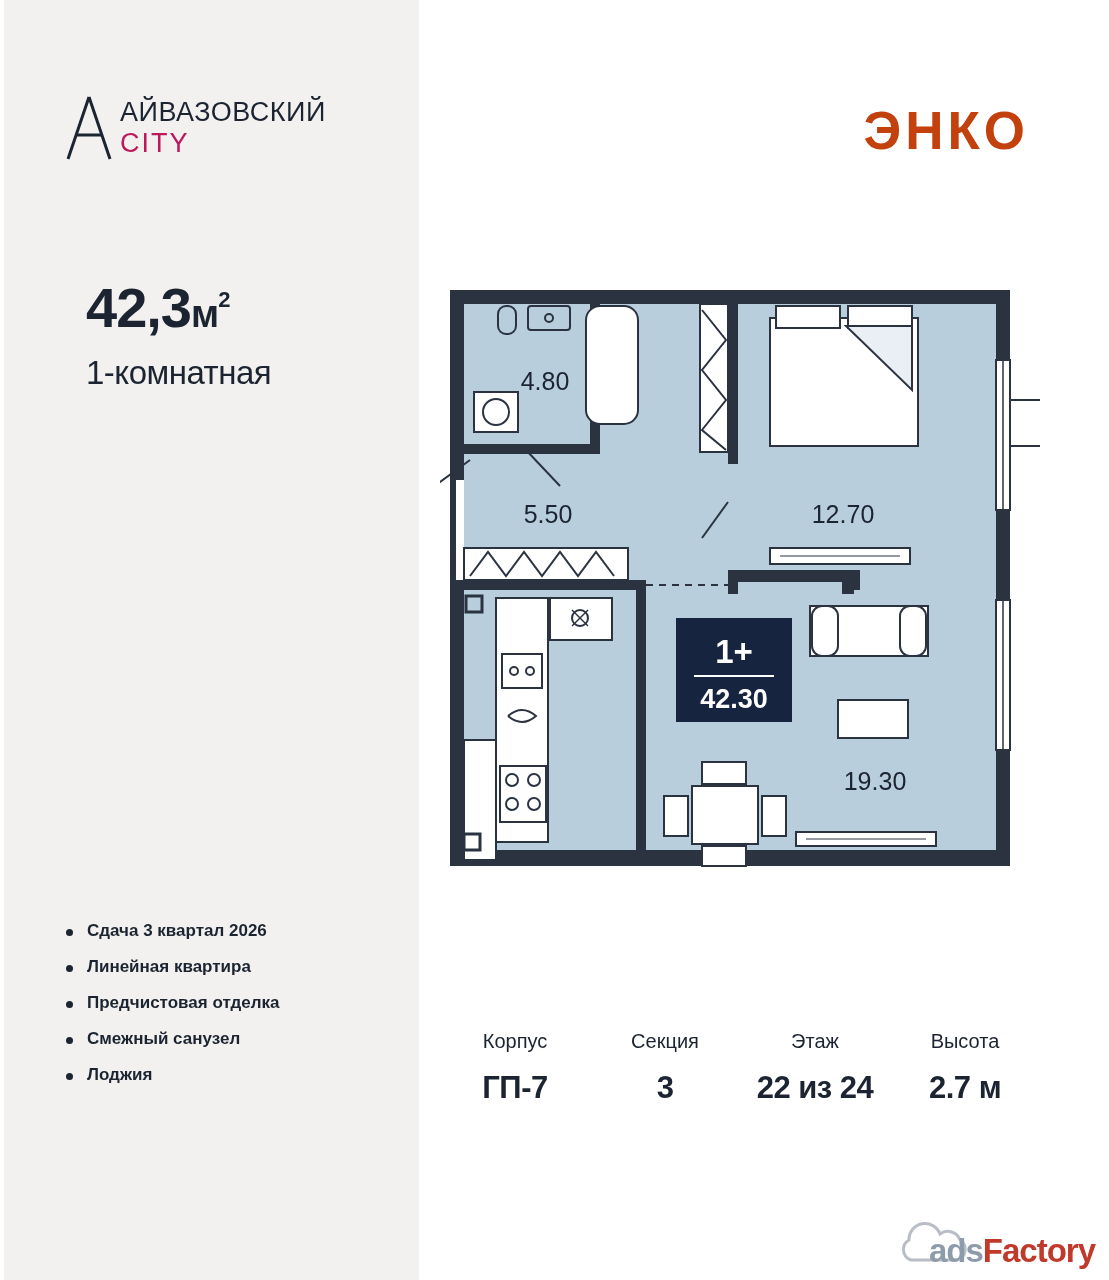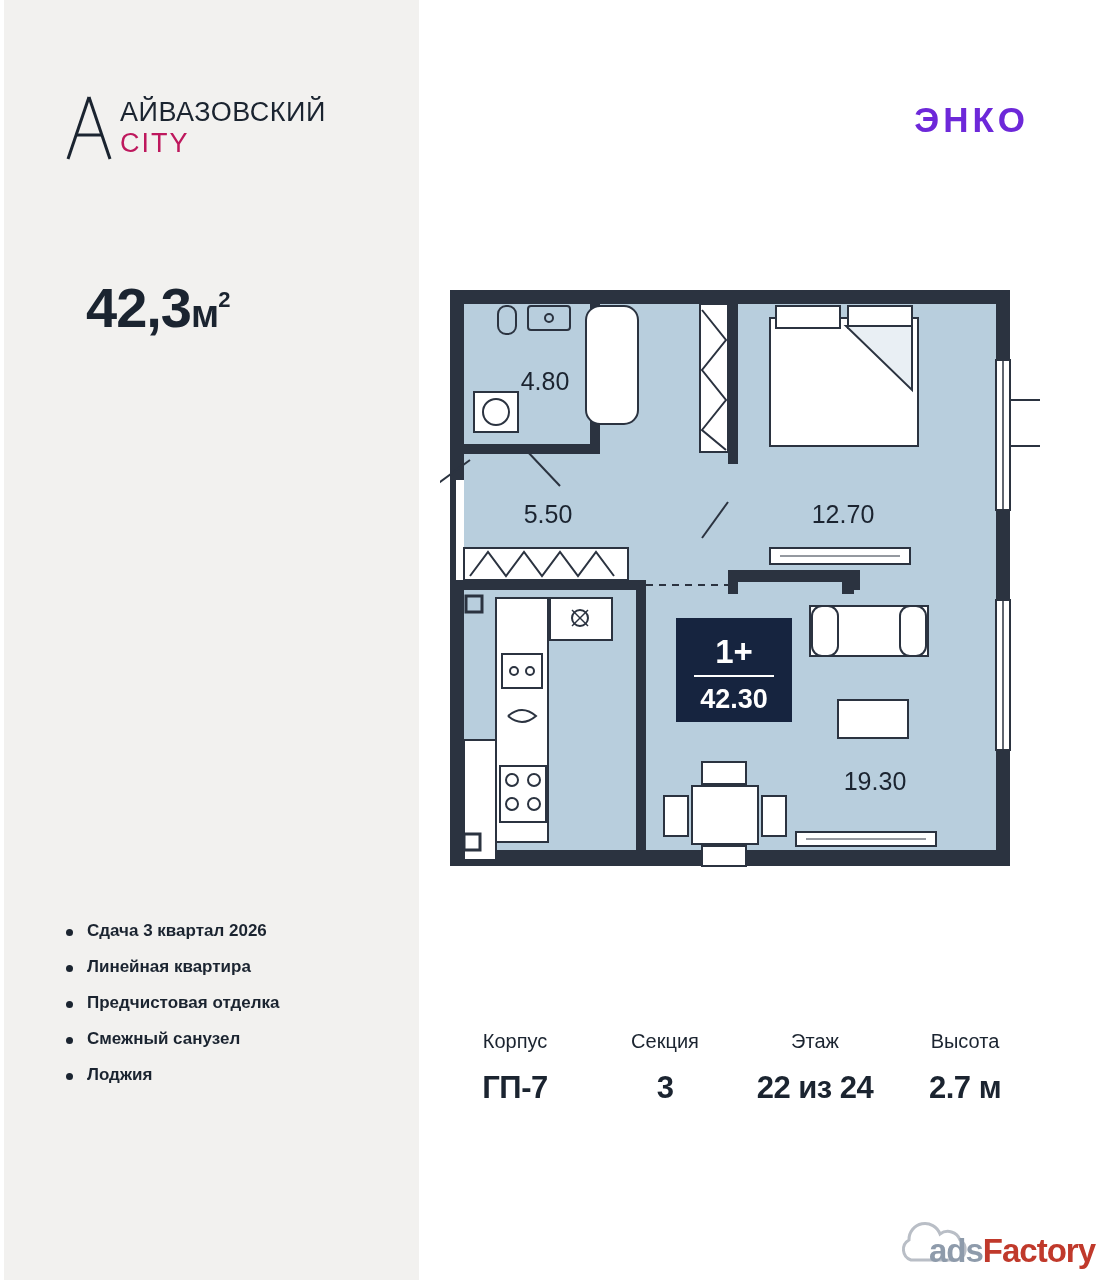--- a/index.html
+++ b/index.html
@@ -55,21 +55,21 @@
   #features .bullet {
     width:7px; height:7px; border-radius:50%; background:#1b2430;
     margin-top:9px; margin-right:14px; flex:0 0 auto;
   }
   #features .ftext {
     font-size:17px; font-weight:bold; color:#1b2430; line-height:22px;
   }
   
   #brand {
     position:absolute; right:80px; top:100px;
-    font-size:35px; font-weight:bold; letter-spacing:4px; color:#6d28d9;
+    font-size:53px; font-weight:bold; letter-spacing:4px; color:#c2410c;
   }
   
   #plan {
     position:absolute; left:440px; top:280px; width:600px; height:600px;
   }
   
   #specs {
     position:absolute; left:440px; top:1030px; width:600px;
     display:flex; justify-content:space-between;
   }
@@ -101,20 +101,21 @@
     <div class="logo-text">
       <div class="logo-line1">АЙВАЗОВСКИЙ</div>
       <div class="logo-line2">CITY</div>
     </div>
   </div>
 
   <div id="area-block">
     <div id="area-value">
       <span>42,3</span><span class="unit">м</span><span class="sup">2</span>
     </div>
+    <div id="rooms-label">1-комнатная</div>
   </div>
 
   <div id="features">
     <div class="feature">
       <span class="bullet"></span>
       <span class="ftext">Сдача 3 квартал 2026</span>
     </div>
     <div class="feature">
       <span class="bullet"></span>
       <span class="ftext">Линейная квартира</span>

